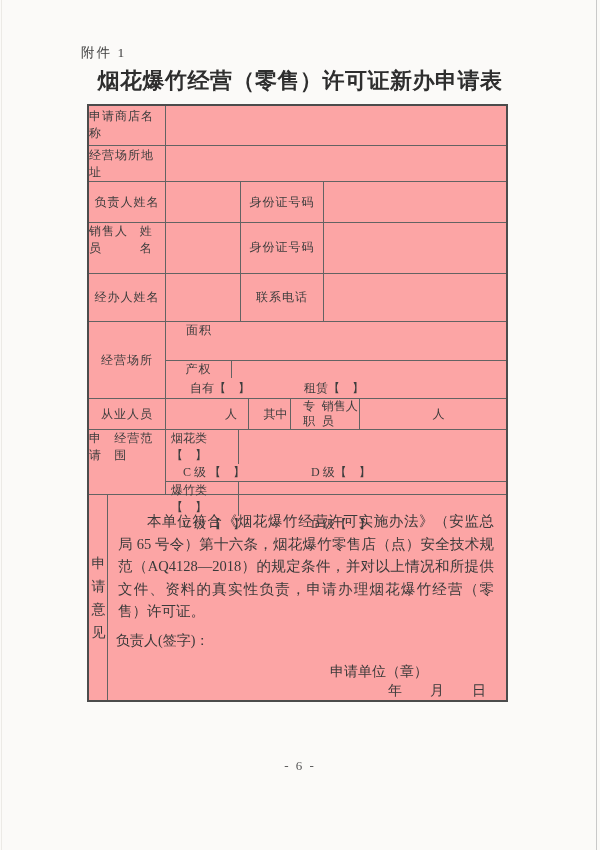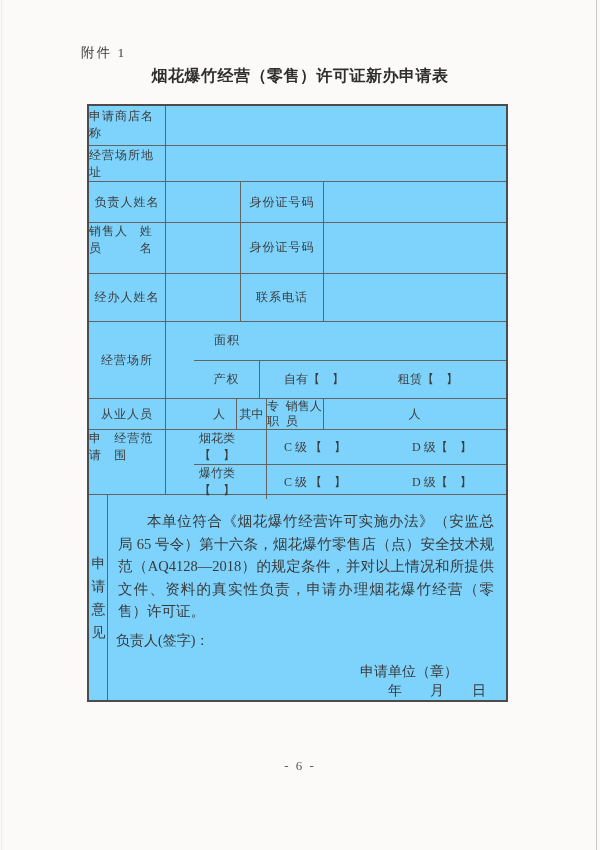--- a/index.html
+++ b/index.html
@@ -9,58 +9,58 @@
     background:#fbfaf8;
     font-family:"Liberation Serif","DejaVu Serif",serif;
     color:#3a3a3a;
     overflow:hidden;
   }
   .scan-edge-right { position:absolute; top:0; left:596px; width:1px; height:850px; background:#c9c9c9; }
   .scan-edge-left  { position:absolute; top:0; left:1px;  width:1px; height:850px; background:#eceae6; }
 
   .attachment { position:absolute; left:64px; top:44px; font-size:13.5px; letter-spacing:2px; color:#404040;margin-left:17px; }
   .doc-title  { position:absolute; left:0; top:66px; width:600px; text-align:center;
-                font-size:16px; font-weight:bold; color:#2e2e2e; letter-spacing:0.5px; }
+                font-size:22px; font-weight:bold; color:#2e2e2e; letter-spacing:0.5px; }
 
   .form-table { position:absolute; left:87px; top:104px; width:421px; height:598px;
                 border:2px solid #4c4c4c; display:flex; flex-direction:column;
-                font-size:12px; background:#7dd3fc; }
+                font-size:12px; background:#fca5a5; }
   .trow { display:flex; flex-direction:row; border-bottom:1px solid #636363; }
   .trow:last-child { border-bottom:none; }
   .cell { border-right:1px solid #636363; display:flex; align-items:center; justify-content:center;
           letter-spacing:1px; color:#3d3d3d; }
   .cell:last-child { border-right:none; }
   .label2 { display:flex; flex-direction:row; align-items:flex-start; justify-content:center; line-height:17px; }
   .w-label { width:77px; flex:none; }
   .grow { flex:1; }
   .subcol { flex:1; display:flex; flex-direction:column; }
-  .subrow { display:flex; flex-direction:row; flex:1; border-bottom:1px solid #636363;margin-left:28px; }
+  .subrow { display:flex; flex-direction:column; flex:1; border-bottom:1px solid #636363; }
   .subrow:last-child { border-bottom:none; }
 
   .r1 { height:42px; } .r2 { height:39px; } .r3 { height:43px; }
   .r4 { height:54px; } .r5 { height:51px;justify-content:space-between; } .r6 { height:82px; }
-  .r7 { height:33px; } .r8 { height:65px; } .r9 { flex:1; }
+  .r7 { height:33px;gap:12px; } .r8 { height:65px; } .r9 { flex:1; }
 
   .blank3 { width:75px; flex:none; }
   .idcol  { width:83px; flex:none; }
   .subhdr { width:66px; flex:none; }
   .staff-num { width:71px; flex:none; justify-content:flex-end; padding-right:10px; }
   .among { width:30px; flex:none; letter-spacing:0; }
   .fulltime { width:57px; flex:none; letter-spacing:0; line-height:15px; }
   .typecell { width:73px; flex:none; justify-content:flex-start; padding-left:5px; letter-spacing:0; }
   .gradecell { justify-content:flex-start; padding-left:17px; gap:66px; letter-spacing:0; }
   .ownership { justify-content:flex-start; padding-left:24px; gap:54px; letter-spacing:0; }
   .unitcell { font-family:"Liberation Serif","DejaVu Serif",serif; font-size:14px; letter-spacing:0; }
 
   .opinion-label { width:19px; flex:none; }
   .opinion-label .vtext { width:13px; text-align:center; line-height:23px; font-size:14px; letter-spacing:0; }
   .opinion-body { flex:1; display:block; padding:0; font-size:14.5px; color:#3a3a3a; letter-spacing:0; }
   .statement { padding:15px 12px 0 10px; text-indent:2em; line-height:22.5px; text-align:justify; }
   .sign-line { margin-top:9px; padding-left:8px; font-size:14px; }
-  .seal-line { margin-top:13px; text-align:right; padding-right:48px; font-size:14px; }
+  .seal-line { margin-top:13px; text-align:right; padding-right:78px; font-size:14px; }
   .date-line { margin-top:1px; text-align:right; padding-right:20px; font-size:14px; }
 
   .page-number { position:absolute; left:0; top:758px; width:600px; text-align:center;
                  font-size:13px; color:#565656; letter-spacing:2px; }
 </style>
 </head>
 <body>
 
 <div class="scan-edge-left"></div>
 <div class="scan-edge-right"></div>

